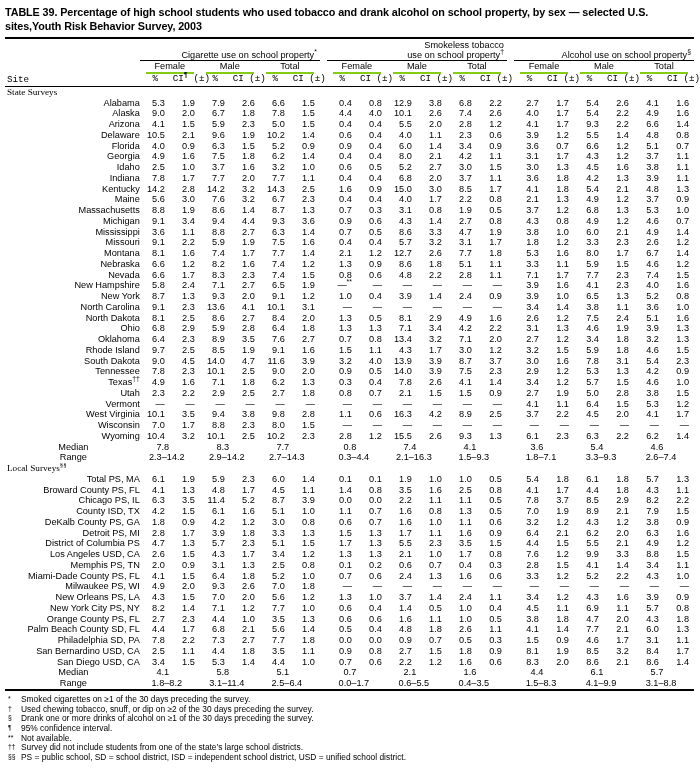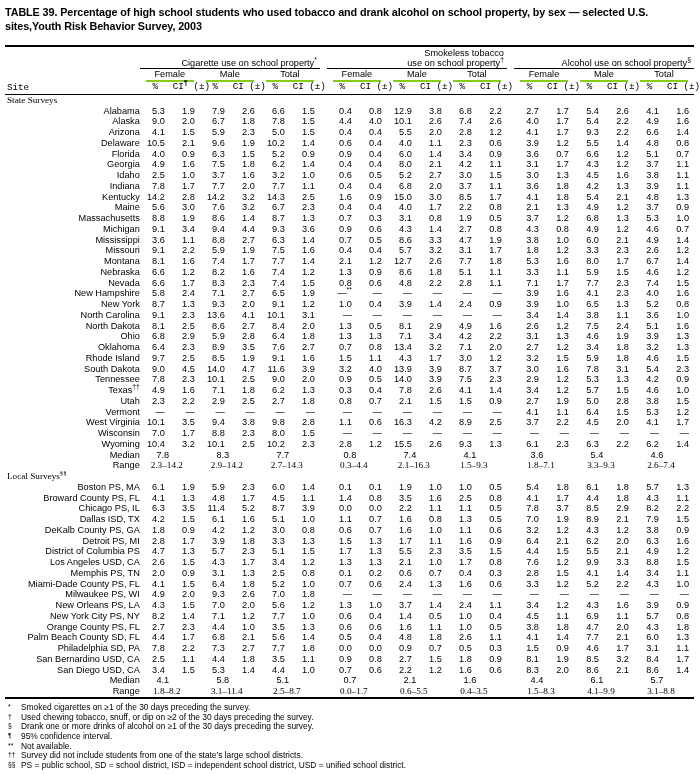--- a/index.html
+++ b/index.html
@@ -1,34 +1,34 @@
 <!DOCTYPE html>
 <html><head>
 <meta charset="utf-8">
 <style>
   html,body{margin:0;padding:0;background:#fff;color:#000;}
   body{width:700px;height:774px;overflow:hidden;box-sizing:border-box;padding:3px 6px 2px 5px;
        font-family:"Liberation Sans","DejaVu Sans",sans-serif;}
-  .title{font-size:10.8px;font-weight:bold;line-height:1.3;margin:2px 0 12px 0;letter-spacing:-0.1px;}
+  .title{font-size:10.8px;font-weight:bold;line-height:1.3;margin:2px 0 4px 0;letter-spacing:-0.1px;}
   table{border-collapse:collapse;table-layout:fixed;width:689px;border-top:2px solid #000;border-bottom:2.5px solid #000;}
   col.cp{width:33px}col.cc{width:27px}col.csp{width:7px}
   th,td{font-size:9.2px;font-weight:normal;padding:0;line-height:10.75px;vertical-align:bottom;white-space:nowrap;overflow:visible;}
   thead th.group{text-align:right;border-bottom:1px solid #000;white-space:pre-line;line-height:10.2px;padding:1px 3px 0 3px;}
   thead th.sexcell{padding:0;}
   thead .sex-inner{display:block;border-bottom:2px solid #84cc16;margin:0 6px;text-align:center;padding-bottom:0px;}
   thead th.hb{border-bottom:1.5px solid #000;font-family:Liberation Mono, monospace;}
   thead th.site{text-align:left;vertical-align:bottom;padding-left:2px;}
   thead th.pct,thead th.ci{text-align:center;padding:0 2px 1px 0;}
   td.pct{text-align:right;padding-right:8px;}
   td.ci{text-align:right;padding-right:5px;}
   td.sitecell{text-align:right;padding-left:10px;}
   td.section{text-align:left;padding-left:2px;font-family:Liberation Serif, serif;}
-  td.sumlabel{text-align:right;padding-left:2px;}
+  td.sumlabel{text-align:center;padding-left:2px;}
   td.med{text-align:center;padding-right:14px;}
-  td.range{text-align:center;padding-right:6px;font-family:Liberation Serif, serif;}
+  td.range{text-align:center;padding-right:6px;}
   sup{font-size:6.8px;line-height:0;}
   .footnotes{margin-top:4px;}
   .fn{font-size:8.4px;line-height:9.7px;padding-left:16px;text-indent:-13px;}
   .fn-marker{display:inline-block;width:13px;text-indent:0;font-size:6.8px;vertical-align:top;line-height:8px;}
 </style>
 </head>
 <body>
 
 <div class="title">TABLE 39. Percentage of high school students who used tobacco and drank alcohol on school property, by sex — selected U.S. sites,Youth Risk Behavior Survey, 2003</div>
 
@@ -881,21 +881,21 @@
         <td class="range" colspan="2">1.5–9.3</td>
         <td></td>
         <td class="range" colspan="2">1.8–7.1</td>
         <td class="range" colspan="2">3.3–9.3</td>
         <td class="range" colspan="2">2.6–7.4</td>
       </tr>
       <tr>
         <td class="section" colspan="21">Local Surveys<sup>§§</sup></td>
       </tr>
       <tr>
-        <td class="sitecell">Boston PS, MA</td>
+        <td class="sitecell">Total PS, MA</td>
         <td class="pct">6.1</td>
         <td class="ci">1.9</td>
         <td class="pct">5.9</td>
         <td class="ci">2.3</td>
         <td class="pct">6.0</td>
         <td class="ci">1.4</td>
         <td></td>
         <td class="pct">0.1</td>
         <td class="ci">0.1</td>
         <td class="pct">1.9</td>
@@ -950,21 +950,21 @@
         <td class="ci">0.5</td>
         <td></td>
         <td class="pct">7.8</td>
         <td class="ci">3.7</td>
         <td class="pct">8.5</td>
         <td class="ci">2.9</td>
         <td class="pct">8.2</td>
         <td class="ci">2.2</td>
       </tr>
       <tr>
-        <td class="sitecell">Dallas ISD, TX</td>
+        <td class="sitecell">County ISD, TX</td>
         <td class="pct">4.2</td>
         <td class="ci">1.5</td>
         <td class="pct">6.1</td>
         <td class="ci">1.6</td>
         <td class="pct">5.1</td>
         <td class="ci">1.0</td>
         <td></td>
         <td class="pct">1.1</td>
         <td class="ci">0.7</td>
         <td class="pct">1.6</td>
@@ -1312,21 +1312,21 @@
         <td class="med" colspan="2">1.6</td>
         <td></td>
         <td class="med" colspan="2">4.4</td>
         <td class="med" colspan="2">6.1</td>
         <td class="med" colspan="2">5.7</td>
       </tr>
       <tr>
         <td class="sumlabel">Range</td>
         <td class="range" colspan="2">1.8–8.2</td>
         <td class="range" colspan="2">3.1–11.4</td>
-        <td class="range" colspan="2">2.5–8.7</td>
+        <td class="range" colspan="2">2.5–6.4</td>
         <td></td>
         <td class="range" colspan="2">0.0–1.7</td>
         <td class="range" colspan="2">0.6–5.5</td>
         <td class="range" colspan="2">0.4–3.5</td>
         <td></td>
         <td class="range" colspan="2">1.5–8.3</td>
         <td class="range" colspan="2">4.1–9.9</td>
         <td class="range" colspan="2">3.1–8.8</td>
       </tr>
     </tbody>

